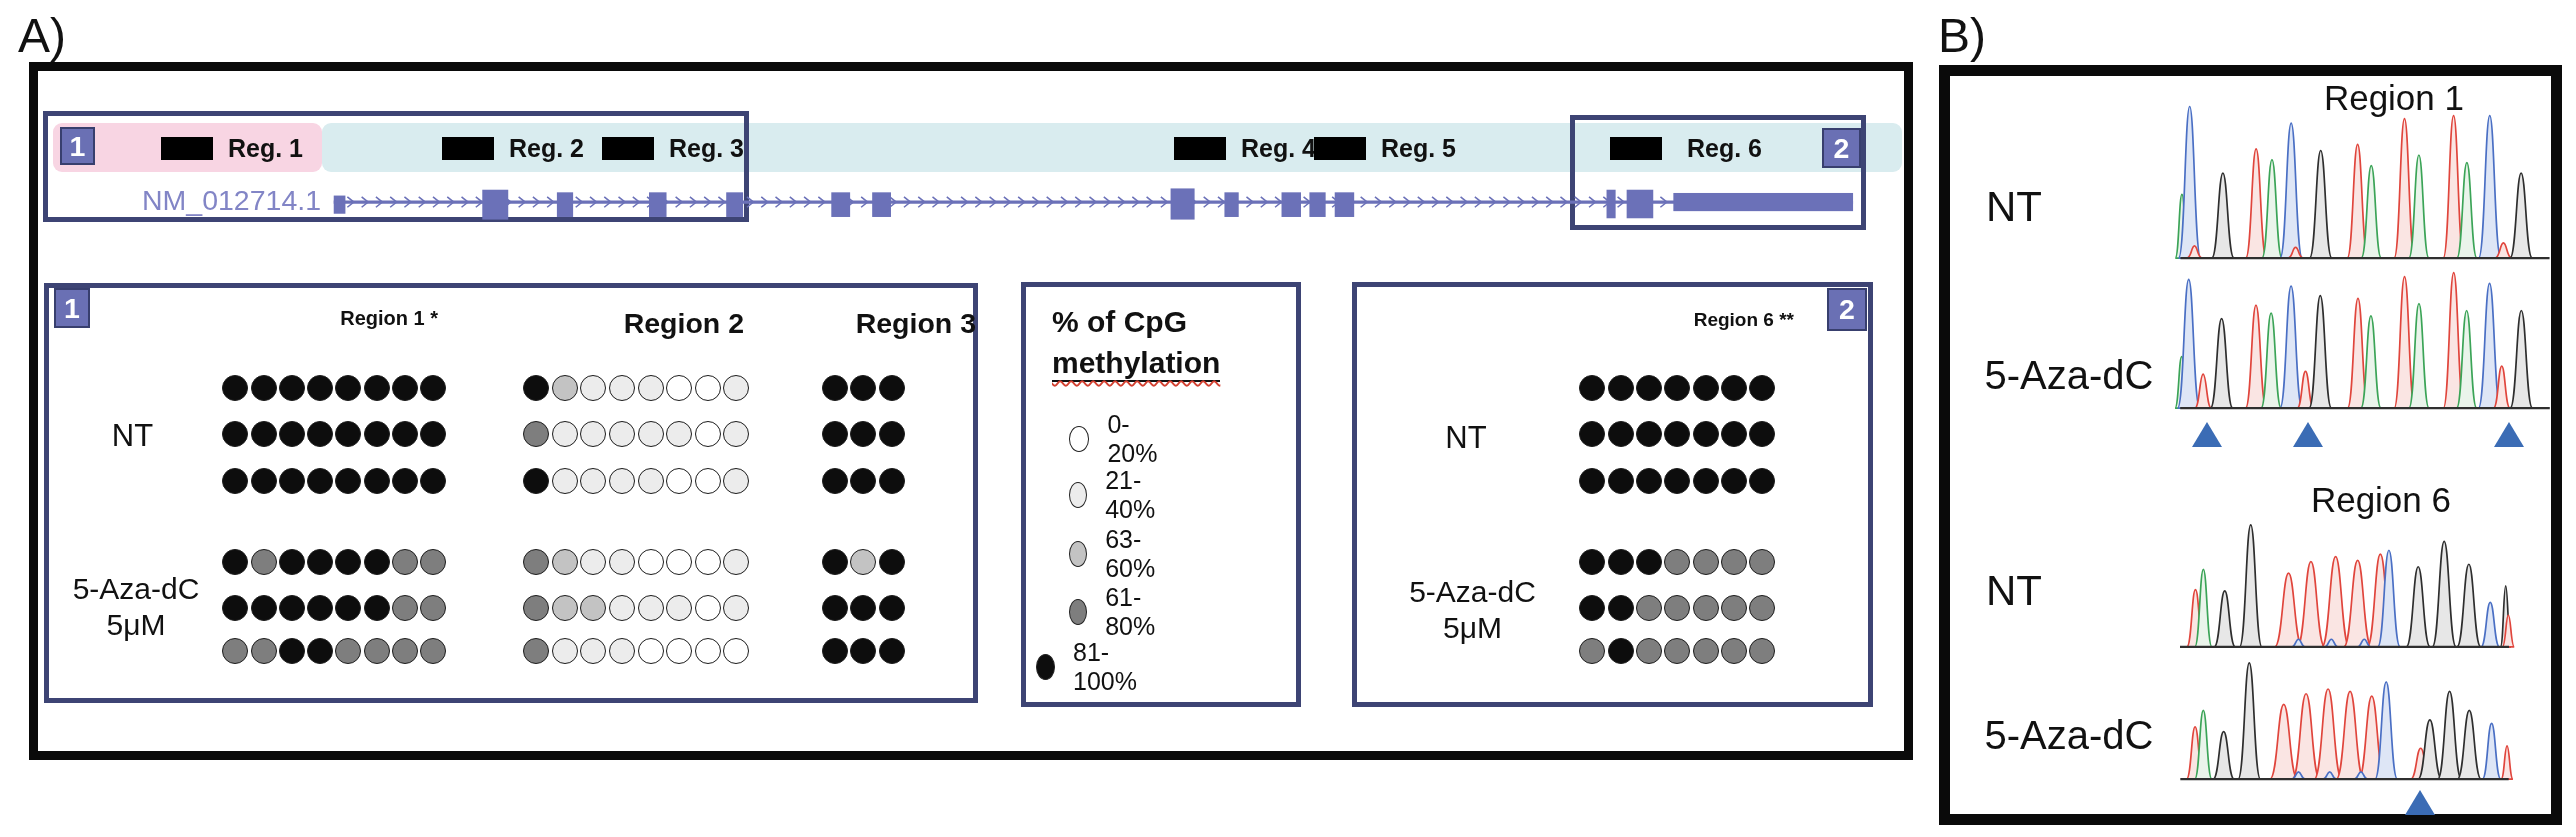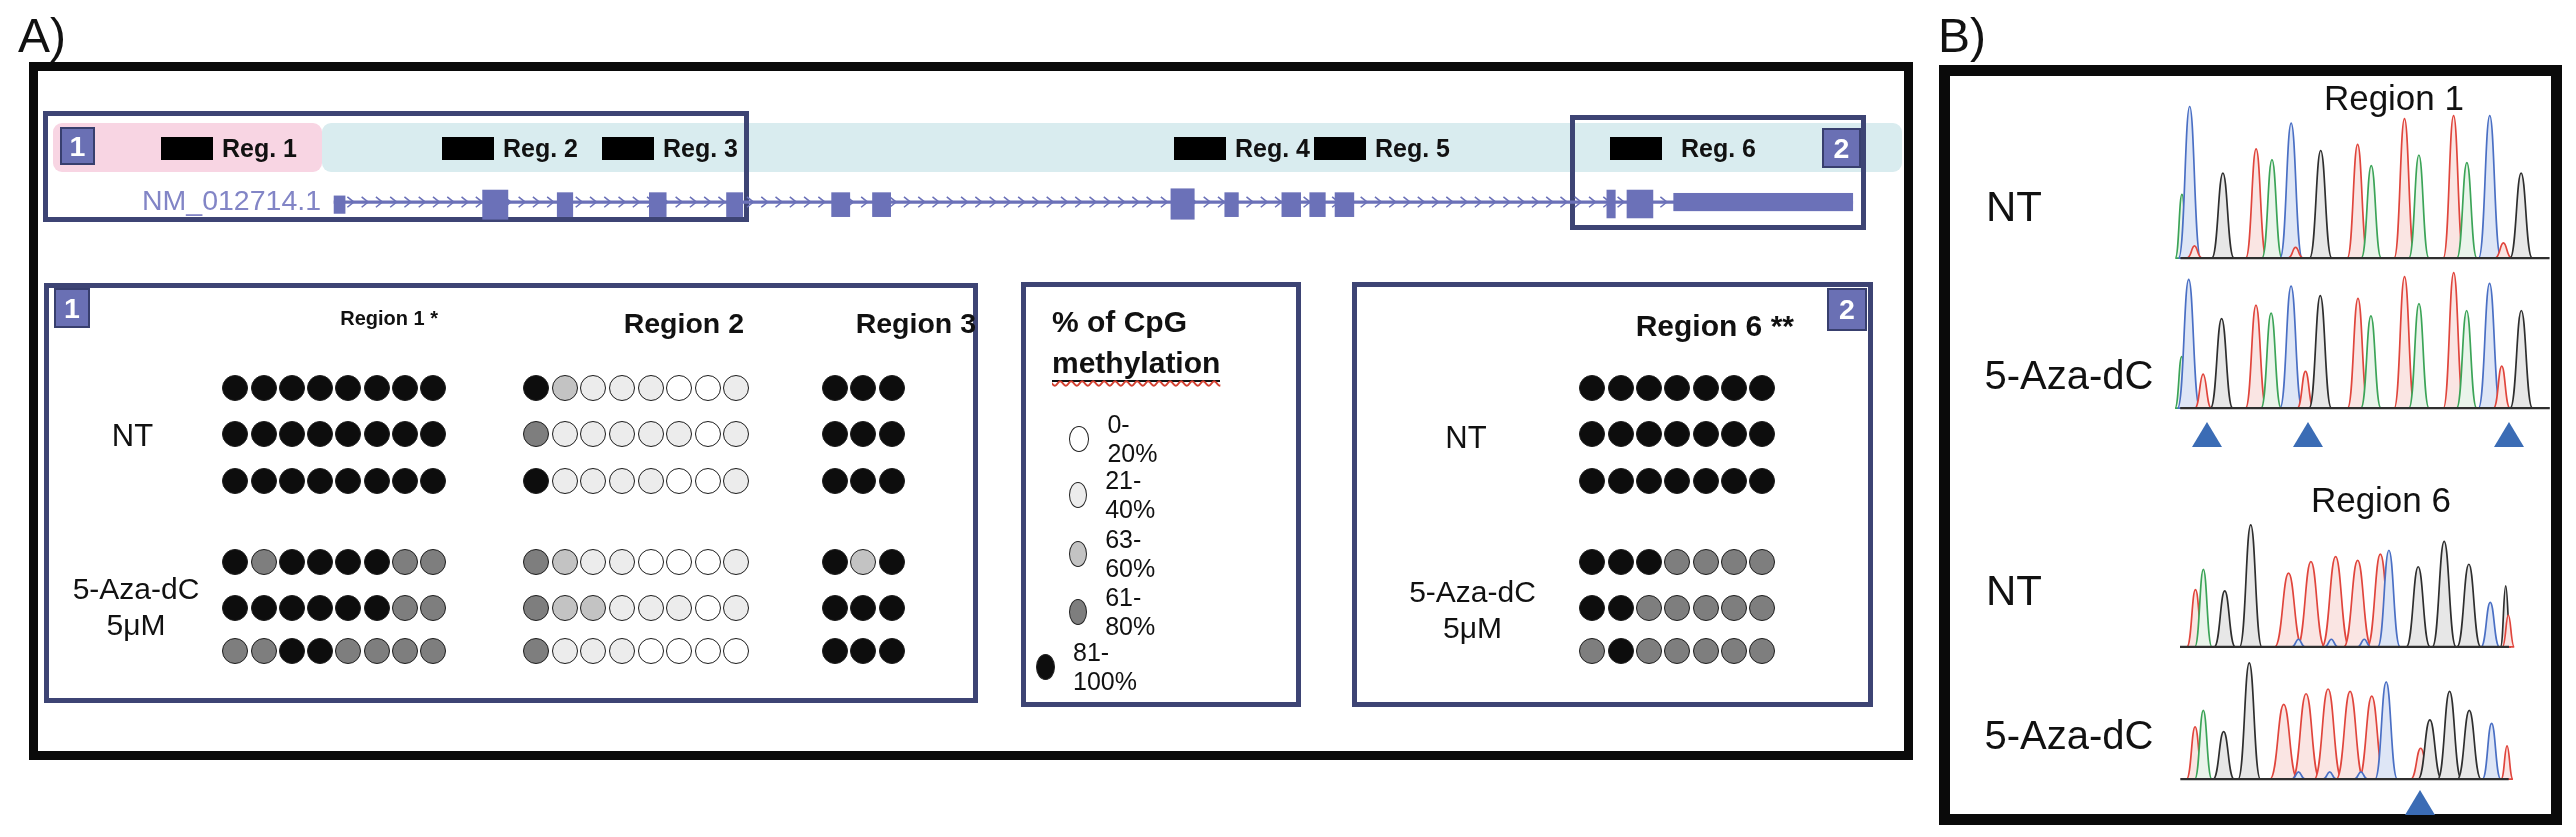--- a/index.html
+++ b/index.html
@@ -11,21 +11,21 @@
   .band{position:absolute;border-radius:9px;}
   .badge{position:absolute;background:#6a70b4;border:2.6px solid #383f6e;box-sizing:border-box;
          color:#fff;font-weight:bold;display:flex;align-items:center;justify-content:center;}
   .hdr{position:absolute;font-weight:bold;text-align:right;}
   .lbl{position:absolute;text-align:center;}
   .dot{position:absolute;border-radius:50%;border:1.9px solid #1c1c1c;box-sizing:border-box;}
   .tri{position:absolute;width:0;height:0;border-left:15.6px solid transparent;
        border-right:15.6px solid transparent;border-bottom:25px solid #3b6cb5;}
   .reg-marker{position:absolute;display:flex;align-items:center;}
   .reg-marker .blk{width:52px;height:23px;background:#000;flex:0 0 auto;}
-  .reg-marker .txt{font-size:25px;font-weight:700;margin-left:9px;white-space:nowrap;}
+  .reg-marker .txt{font-size:25px;font-weight:700;margin-left:15px;white-space:nowrap;}
   .legend-row{position:absolute;display:flex;align-items:center;}
   .legend-circle{border-radius:50%;border:1.9px solid #222;box-sizing:border-box;width:26px;height:26px;}
   .legend-text{font-size:25px;margin-left:18px;}
   .underline-sq{border-bottom:2.6px solid #111;text-decoration:underline wavy #d23f2f 1.9px;
                 text-underline-offset:6.5px;padding-bottom:1.3px;}
   svg{position:absolute;overflow:visible;}
 </style>
 </head>
 <body>
 
@@ -125,21 +125,21 @@
         <span class="legend-text">61-80%</span>
       </div>
       <div class="legend-row" style="left: 1036px; top: 638px;">
         <div class="legend-circle" style="background: rgb(13, 13, 13);"></div>
         <span class="legend-text">81-100%</span>
       </div>
     </div>
 
   <div class="nbox" style="left:1352px;top:282px;width:521px;height:425px;"></div>
   <div class="badge" style="left:1827px;top:288px;width:40px;height:43px;font-size:28.5px;">2</div>
-  <div class="hdr" style="left:1599px;top:309px;width:195px;font-size:30px;">Region 6 **</div>
+  <div class="hdr" style="left:1599px;top:309px;width:195px;font-size:19px;">Region 6 **</div>
   <div class="lbl" style="left:1424px;top:420px;width:84px;font-size:31px;">NT</div>
   <div class="lbl" style="left:1385px;top:575px;width:175px;font-size:30px;">5-Aza-dC</div>
   <div class="lbl" style="left:1385px;top:611px;width:175px;font-size:30px;">5μM</div>
 
   <div id="dots-layer" class="abs" style="left:0;top:0;">
       <div class="dot" style="left: 222px; top: 375px; height: 26px; width: 26px; background: rgb(13, 13, 13);"></div>
       <div class="dot" style="left: 251px; top: 375px; height: 26px; width: 26px; background: rgb(13, 13, 13);"></div>
       <div class="dot" style="left: 279px; top: 375px; height: 26px; width: 26px; background: rgb(13, 13, 13);"></div>
       <div class="dot" style="left: 307px; top: 375px; height: 26px; width: 26px; background: rgb(13, 13, 13);"></div>
       <div class="dot" style="left: 335px; top: 375px; height: 26px; width: 26px; background: rgb(13, 13, 13);"></div>

